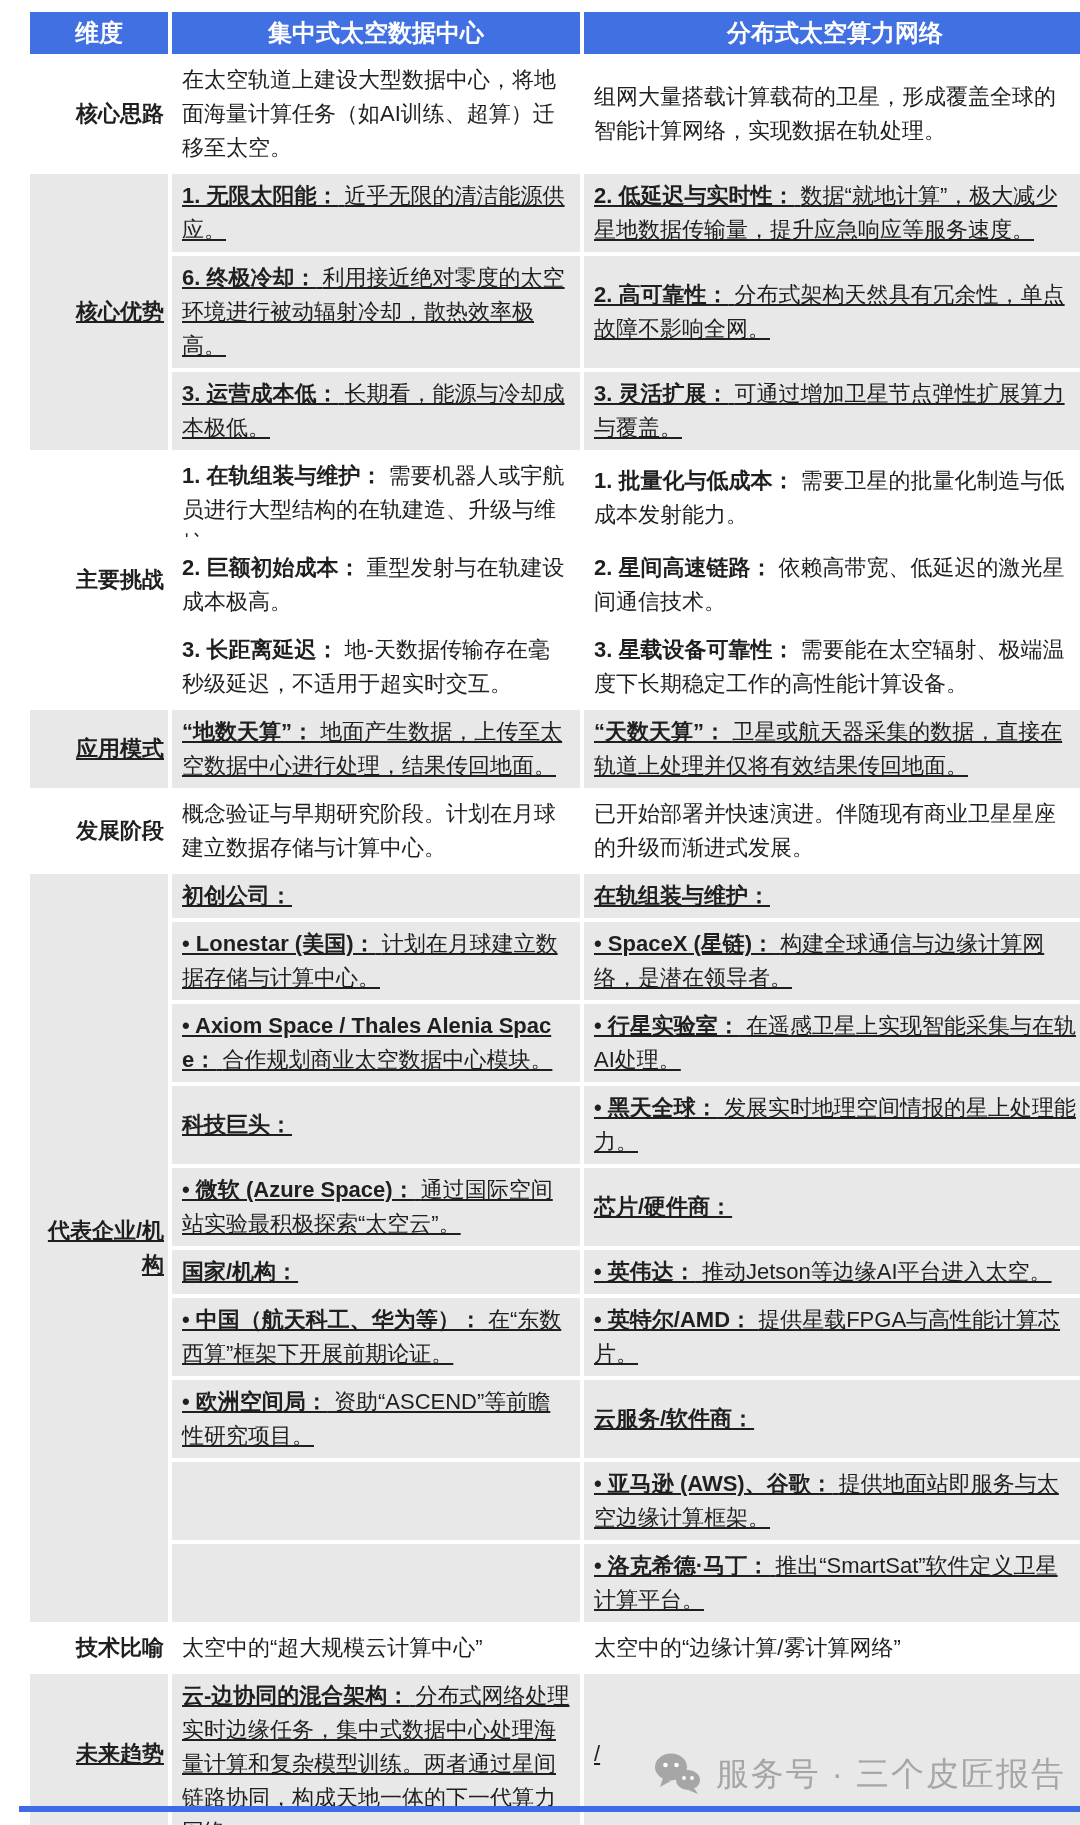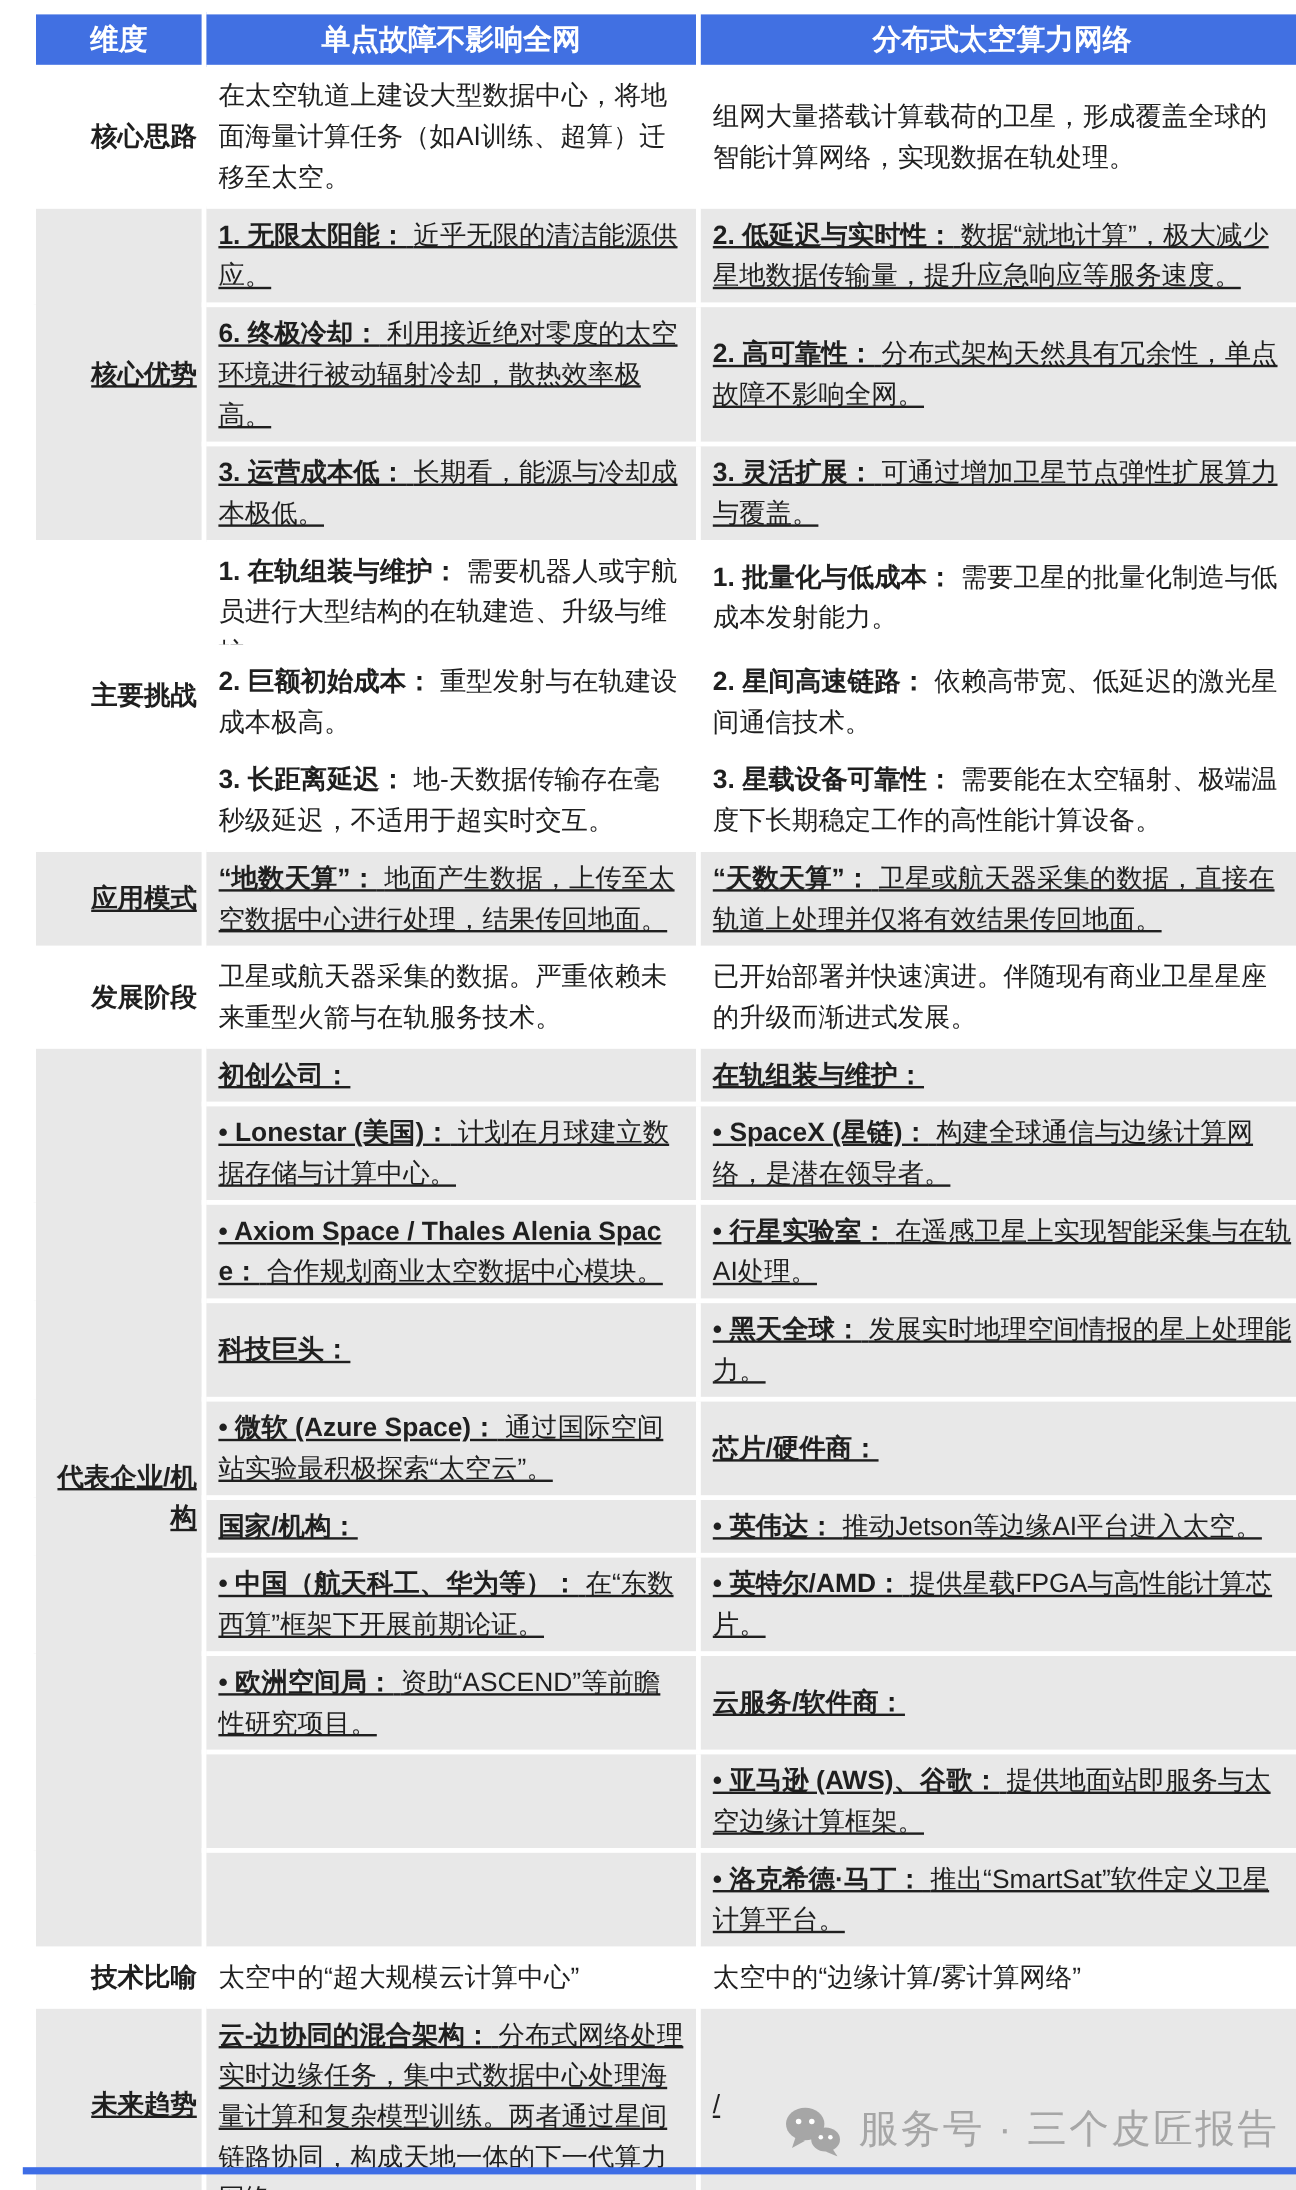--- a/index.html
+++ b/index.html
@@ -51,21 +51,21 @@
   .bottom-line{
     position:absolute;
     left:3px;right:3px;top:1806px;height:6px;
     background:var(--bottom-line,#3d6de6);
   }
   .watermark{
     position:absolute;
     top:1752px;
     right:30px;
     display:flex;
-    align-items:flex-end;
+    align-items:flex-start;
     gap:14px;
     color:var(--watermark,#a6a6a6);
     font-size:33px;
     letter-spacing:2px;
   }
   .wicon{display:inline-flex;color:var(--watermark,#a6a6a6);}
 </style>
 </head>
 <body>
 
@@ -73,21 +73,21 @@
 
   <table class="cmp">
     <colgroup>
       <col style="width:142px">
       <col style="width:412px">
       <col style="width:506px">
     </colgroup>
     <thead>
       <tr>
         <th>维度</th>
-        <th>单点故障不影响全网</th>
+        <th>集中式太空数据中心</th>
         <th>分布式太空算力网络</th>
       </tr>
     </thead>
     <tbody>
         <tr>
           <td class="label" rowspan="1">核心思路</td>
           <td class="">
             <div class="cell-inner"><span>在太空轨道上建设大型数据中心，将地面海量计算任务（如AI训练、超算）迁移至太空。</span></div>
           </td>
           <td class="">
@@ -149,21 +149,21 @@
           <td class="shade">
             <div class="cell-inner" style="max-height: 74px; overflow: hidden;"><b>“地数天算”：</b> <span>地面产生数据，上传至太空数据中心进行处理，结果传回地面。</span></div>
           </td>
           <td class="shade">
             <div class="cell-inner"><b>“天数天算”：</b> <span>卫星或航天器采集的数据，直接在轨道上处理并仅将有效结果传回地面。</span></div>
           </td>
         </tr>
         <tr>
           <td class="label" rowspan="1">发展阶段</td>
           <td class="">
-            <div class="cell-inner"><span>卫星或航天器采集的数据。严重依赖未来重型火箭与在轨服务技术。</span></div>
+            <div class="cell-inner"><span>概念验证与早期研究阶段。计划在月球建立数据存储与计算中心。</span></div>
           </td>
           <td class="">
             <div class="cell-inner"><span>已开始部署并快速演进。伴随现有商业卫星星座的升级而渐进式发展。</span></div>
           </td>
         </tr>
         <tr>
           <td class="label shade" rowspan="10">代表企业/机构</td>
           <td class="shade">
             <div class="cell-inner"><b>初创公司：</b></div>
           </td>

